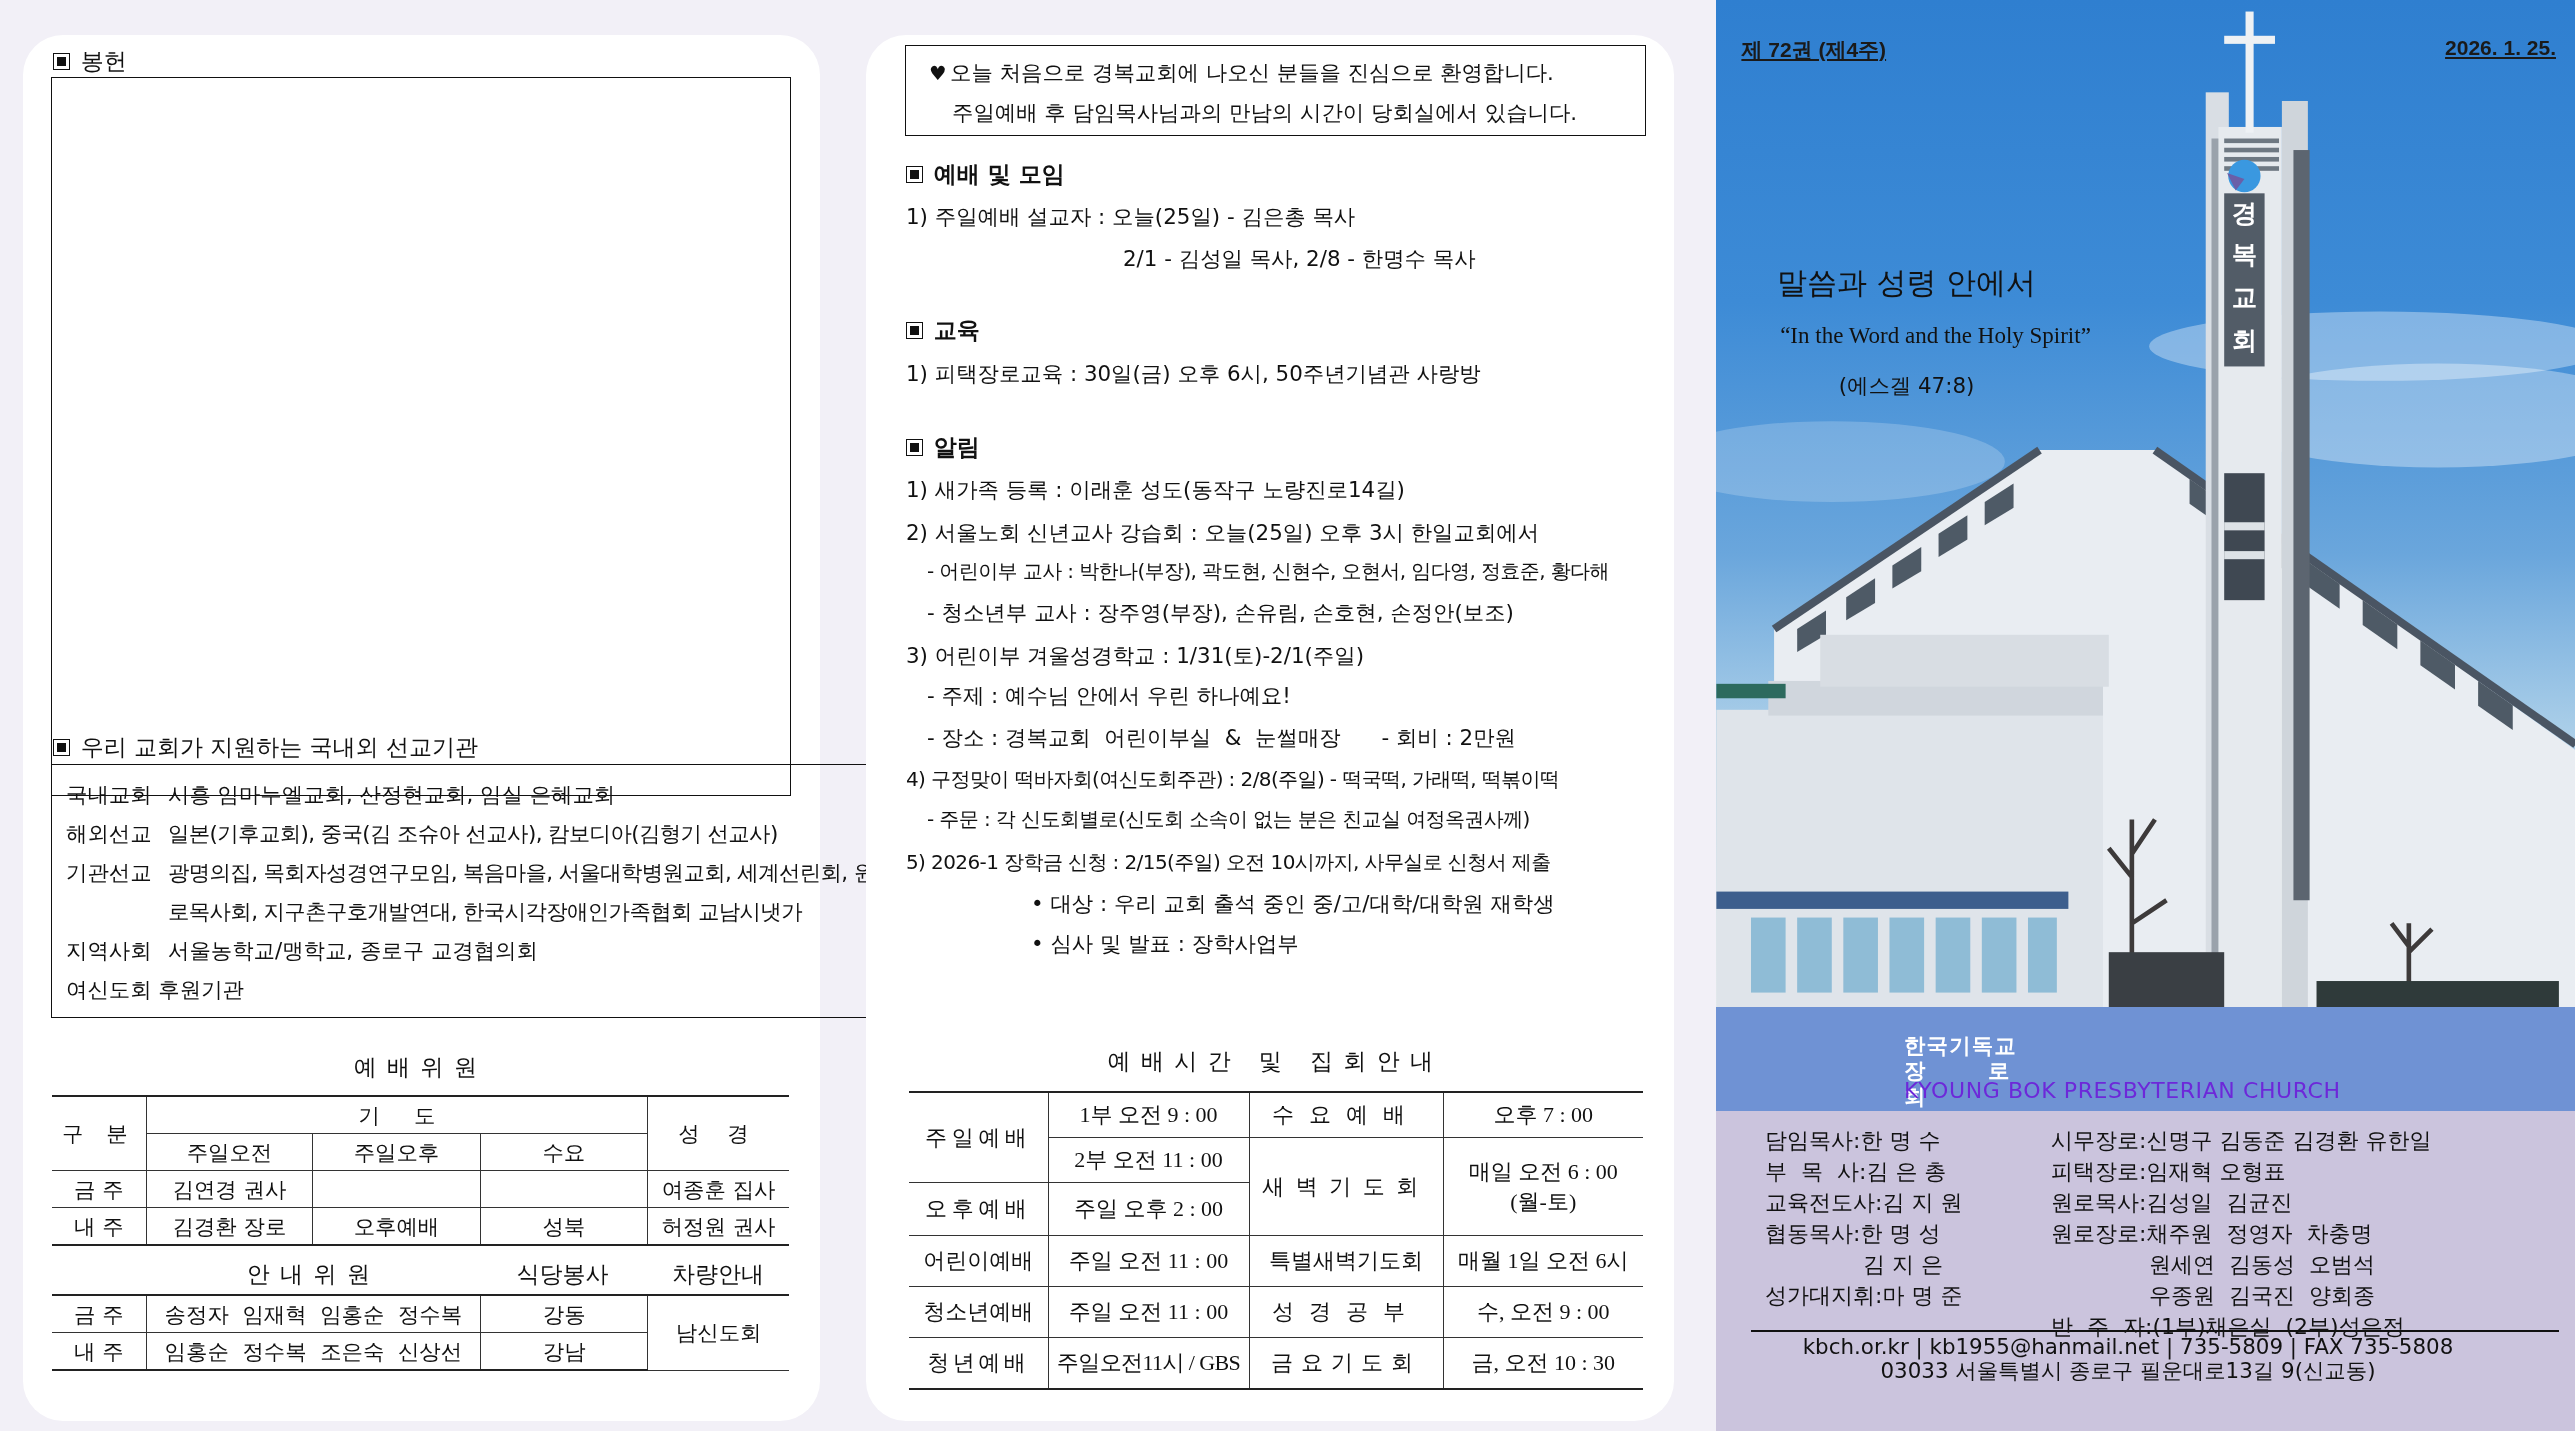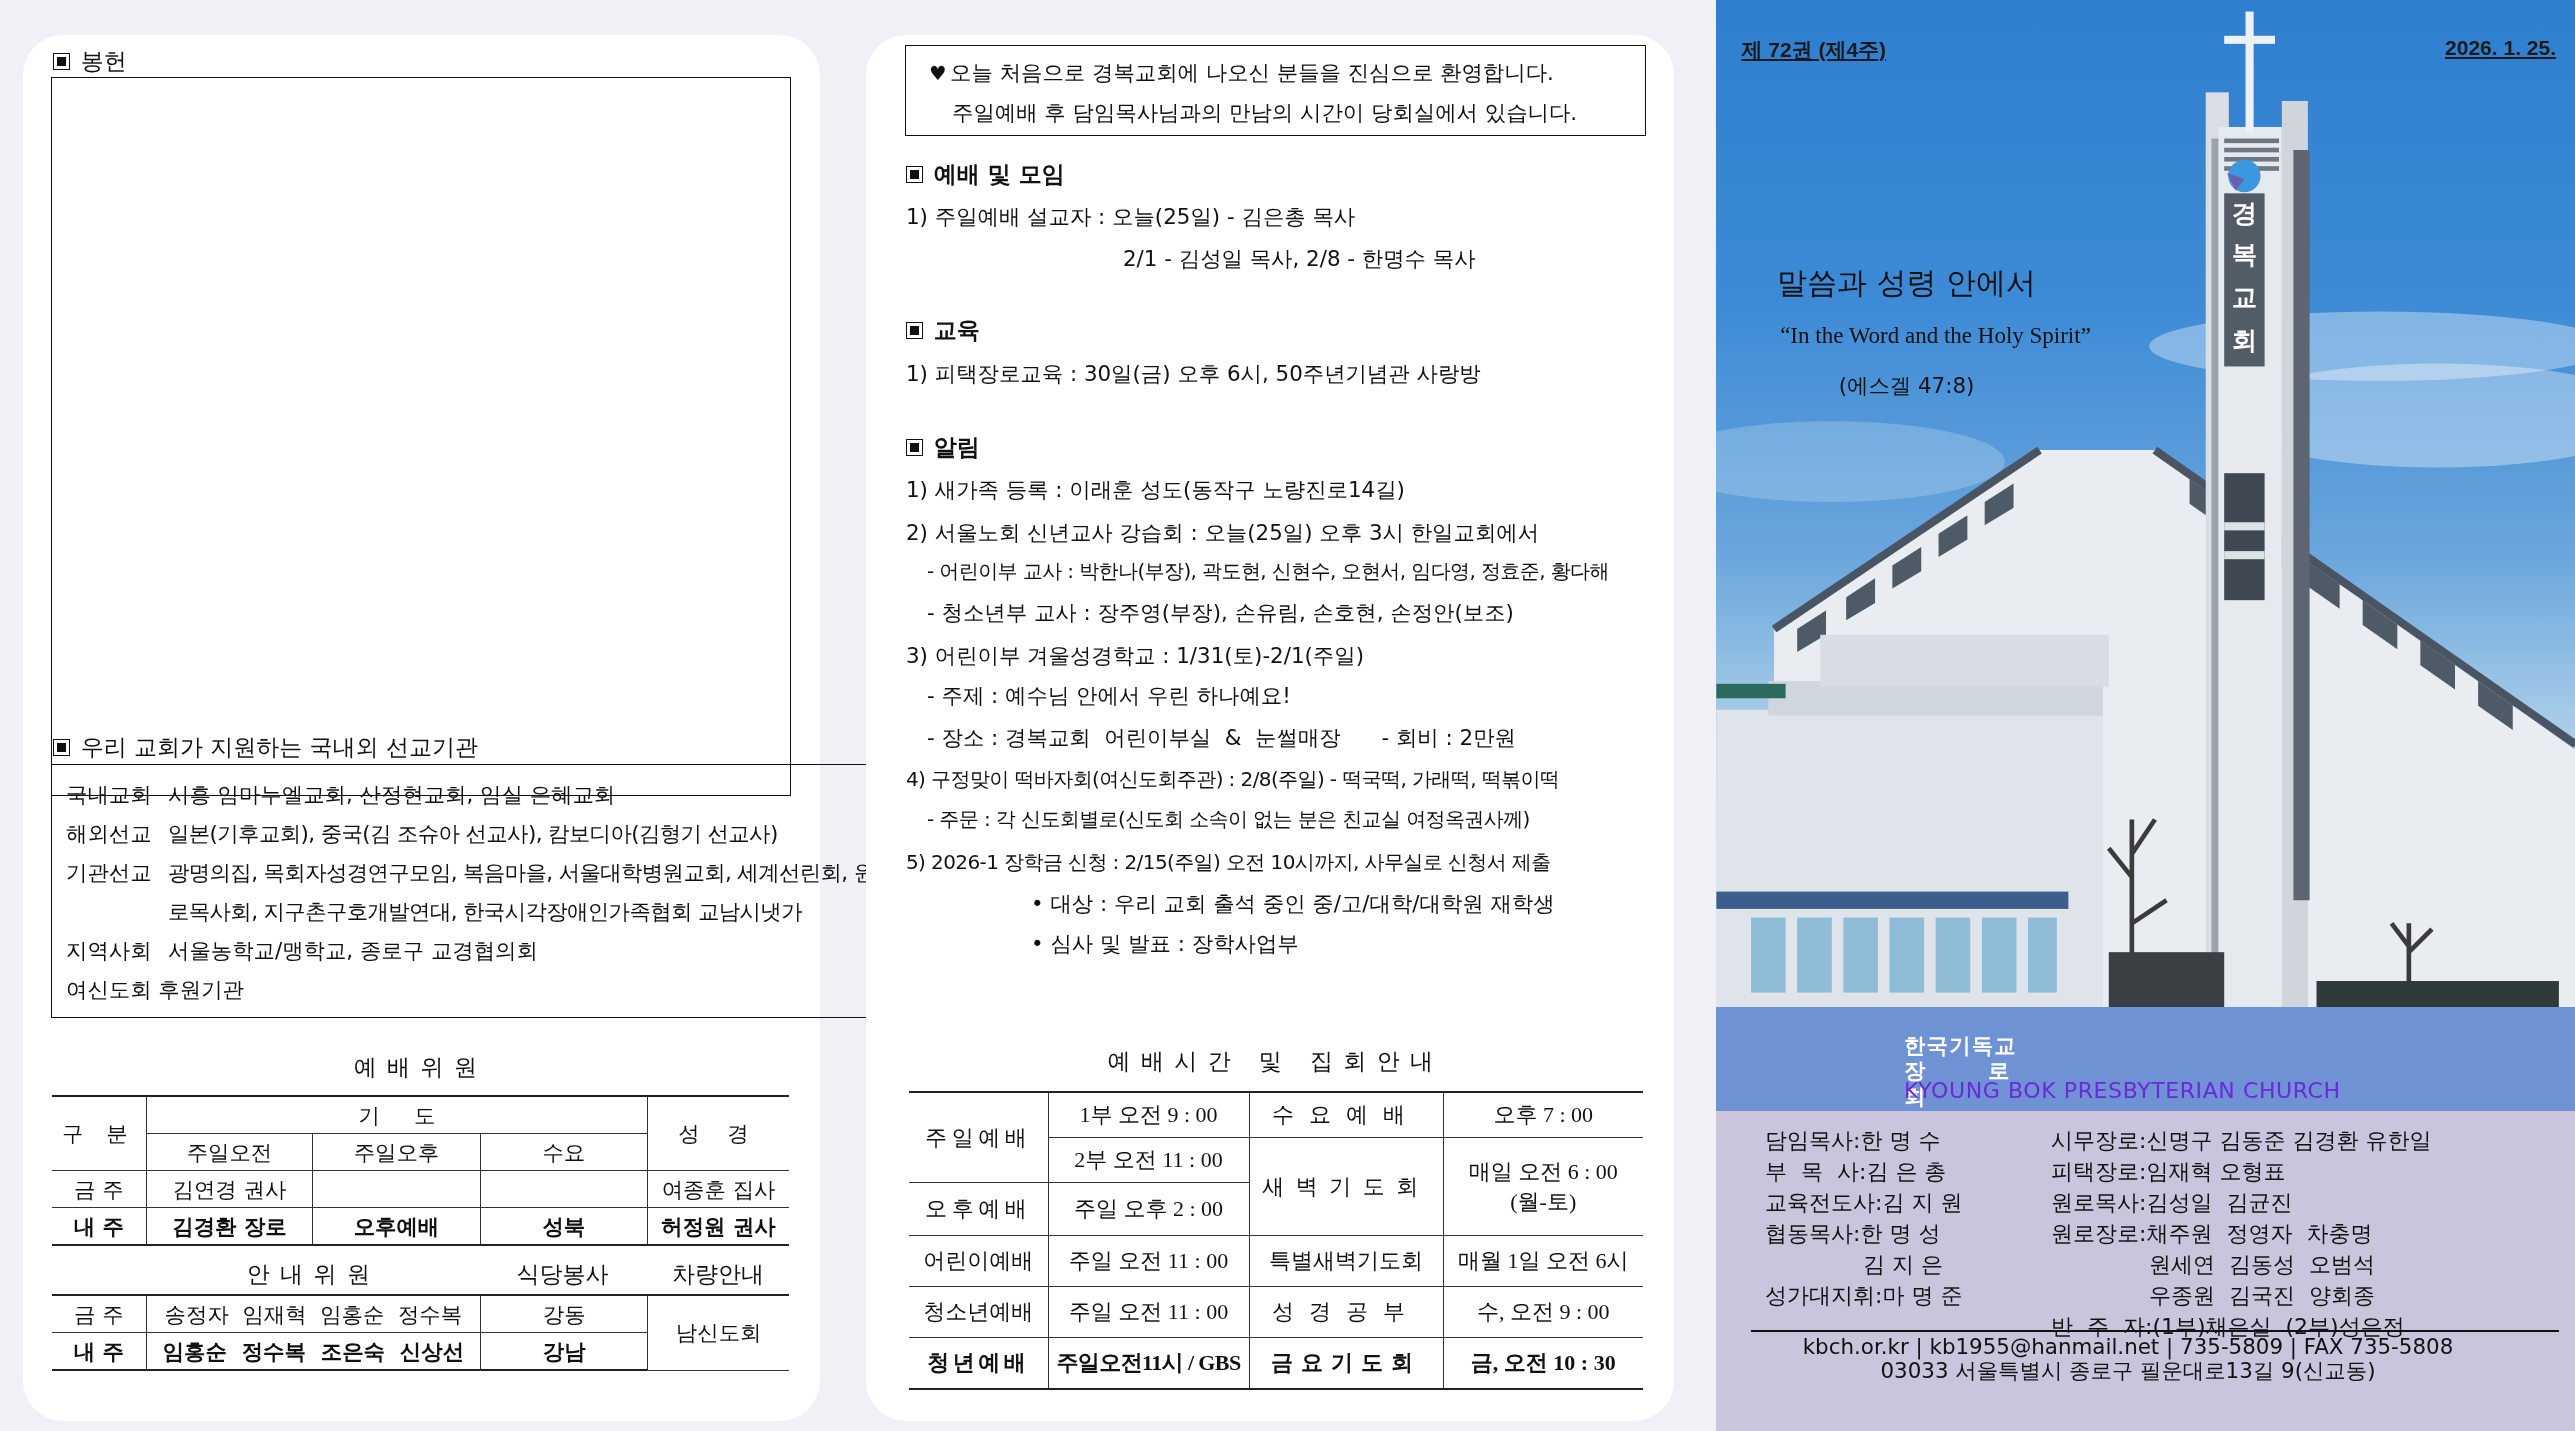--- a/index.html
+++ b/index.html
@@ -28,21 +28,21 @@
   #missions-box { left: 51px; top: 764px; width: 848px; box-sizing: border-box; border: 1.7px solid #111; padding: 10.4px 0 8px 14px; }
   .mrow { display: flex; font-size: 21.4px; line-height: 39px; white-space: nowrap; }
   .mrow .mk { width: 102px; flex: none; }
   .mrow .mv { flex: 1; white-space: normal; padding-right: 5.8px; }
   .mrow.long .mk { width: auto; margin-right: 16px; }
 
   
   table.grid { position: absolute; border-collapse: collapse; table-layout: fixed; }
   table.grid td { border: 1.2px solid #333; text-align: center; vertical-align: middle; padding: 0; white-space: nowrap; }
   table.grid tr:first-child td { border-top: 2.3px solid #222; }
-  table.grid tr:last-child td { border-bottom: 2.3px solid #222; font-weight: bold; }
+  table.grid tr:last-child td { border-bottom: 2.3px solid #222; }
   table.grid td:first-child { border-left: none; }
   table.grid td:last-child { border-right: none; }
 
   .tbl-title { position: absolute; font-size: 23px; text-align: center; letter-spacing: 10.4px; white-space: nowrap; }
 
   #worship-committee { left: 52px; top: 1095px; width: 737px; font-size: 21.4px; }
   #worship-committee td { height: 36px; }
   #usher-table { left: 52px; top: 1294px; width: 737px; font-size: 21.4px; }
   #usher-table td { height: 36px; }
 

